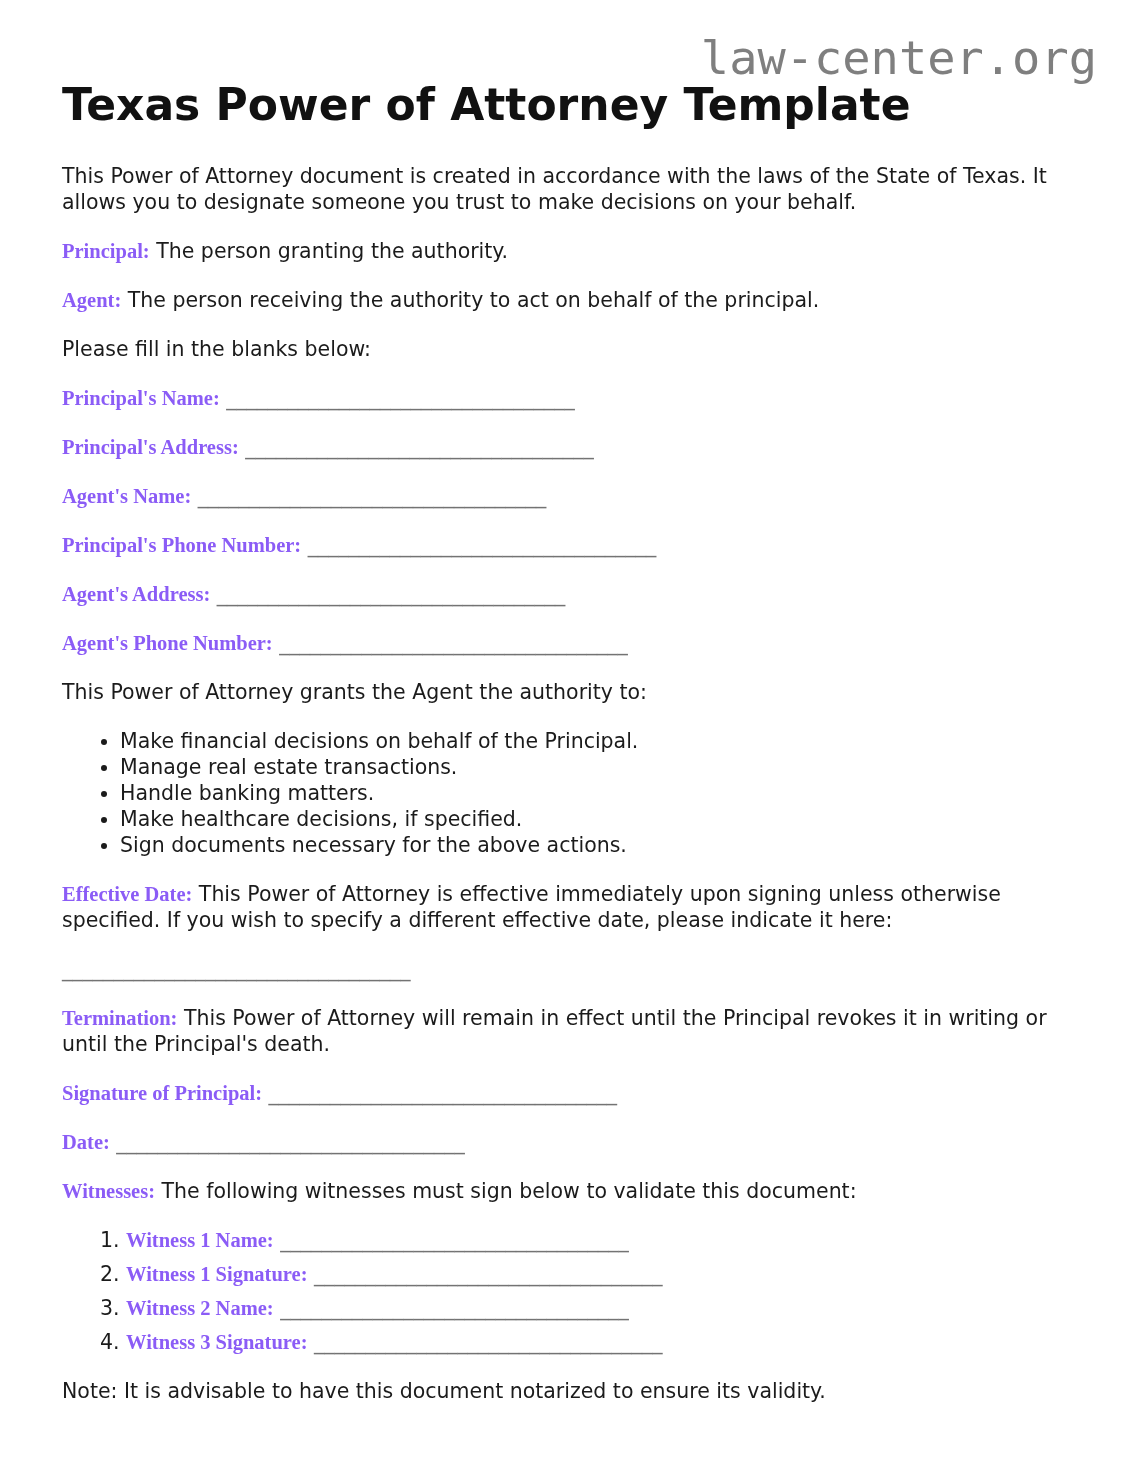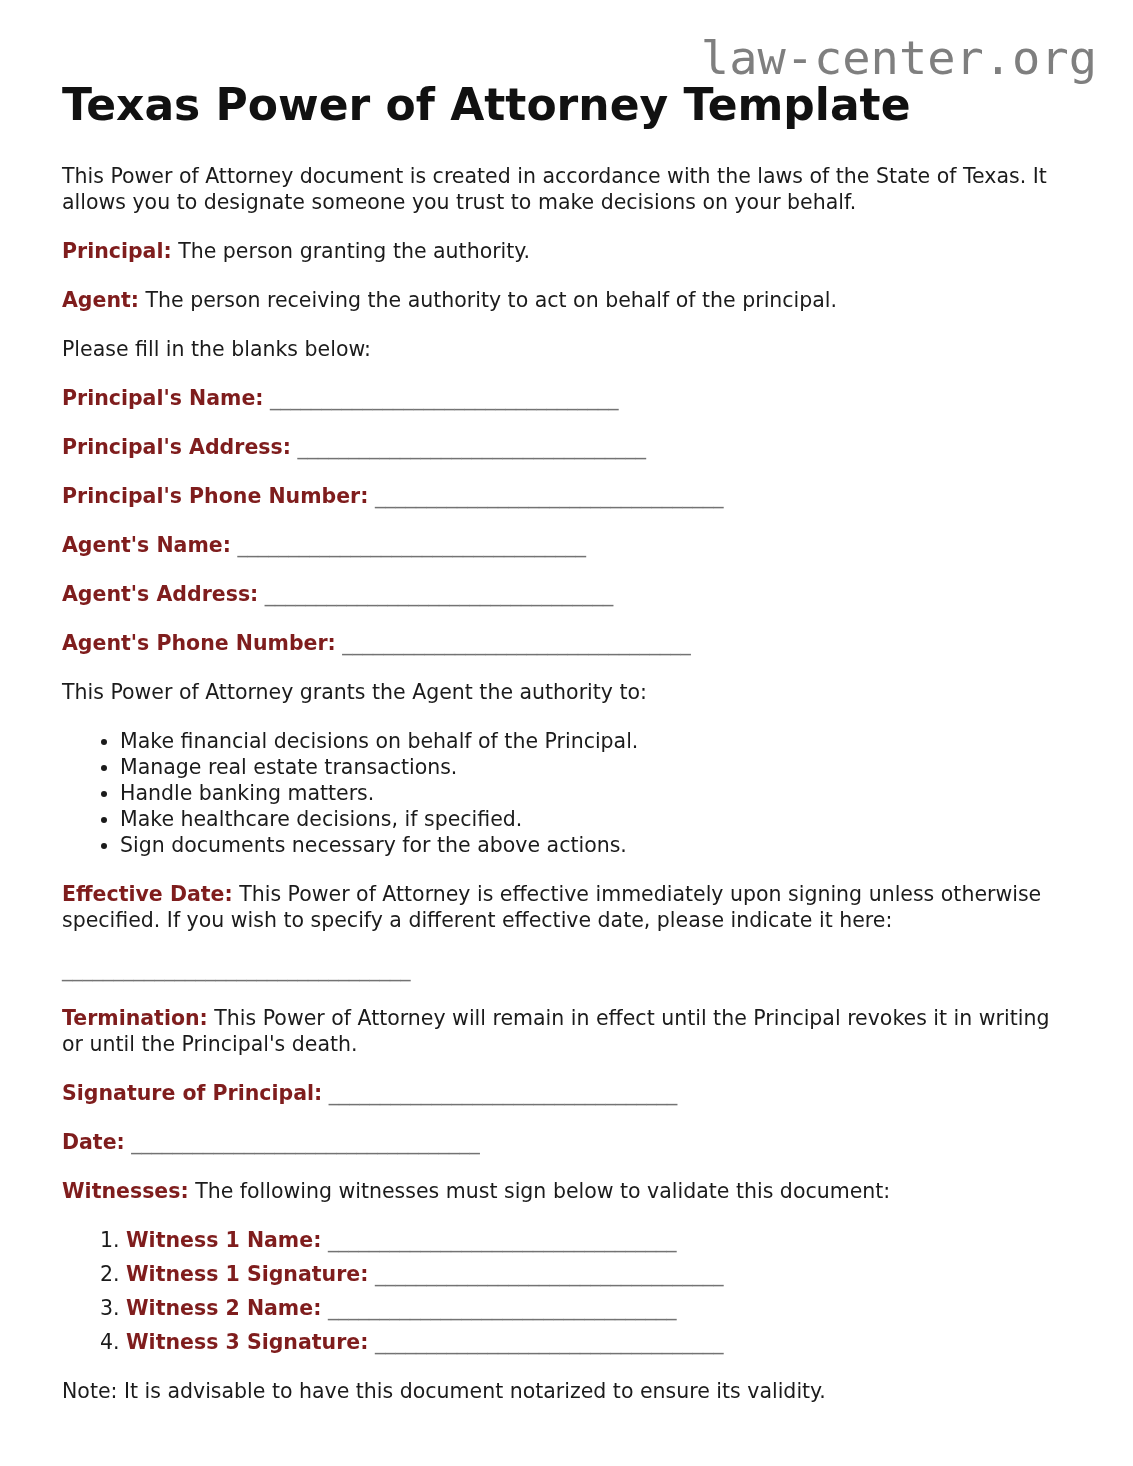--- a/index.html
+++ b/index.html
@@ -32,21 +32,22 @@
     line-height: 48px;
     font-weight: bold;
     color: #111111;
     margin: 0 0 34px 0;
   }
   p {
     margin: 23px 0;
   }
   strong {
     font-weight: bold;
-    color: #7f1d1d;
+    color: #8b5cf6;
+    font-family: Liberation Serif, serif;
   }
   ul.authority-list {
     margin: 23px 0;
     padding-left: 58px;
     list-style-type: disc;
   }
   ul.authority-list li {
     margin: 0;
     padding: 0;
   }
@@ -90,26 +91,26 @@
     <strong>Principal's Name:</strong>
     <span class="blank">__________________________________</span>
   </p>
 
   <p>
     <strong>Principal's Address:</strong>
     <span class="blank">__________________________________</span>
   </p>
 
   <p>
-    <strong>Principal's Phone Number:</strong>
+    <strong>Agent's Name:</strong>
     <span class="blank">__________________________________</span>
   </p>
 
   <p>
-    <strong>Agent's Name:</strong>
+    <strong>Principal's Phone Number:</strong>
     <span class="blank">__________________________________</span>
   </p>
 
   <p>
     <strong>Agent's Address:</strong>
     <span class="blank">__________________________________</span>
   </p>
 
   <p>
     <strong>Agent's Phone Number:</strong>

